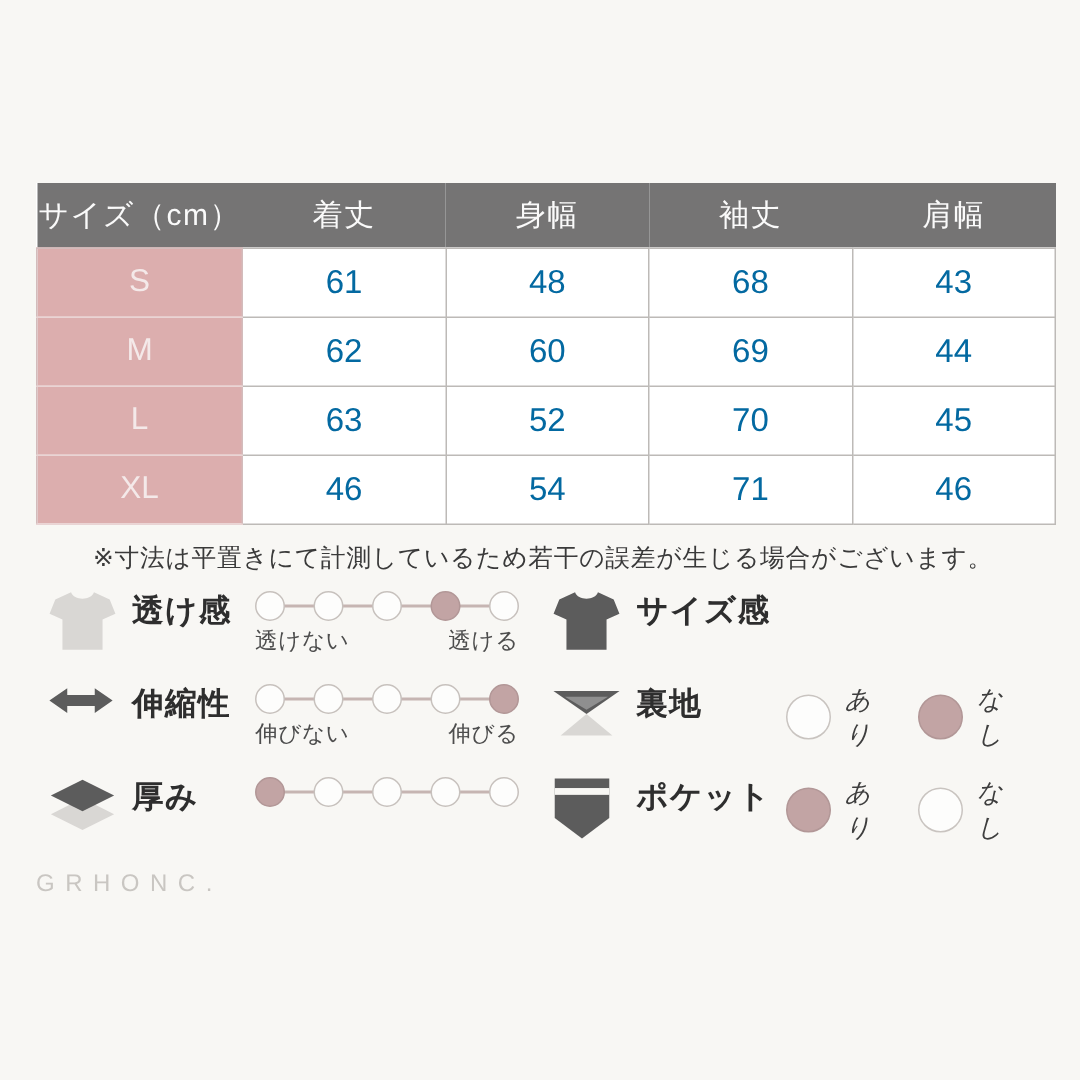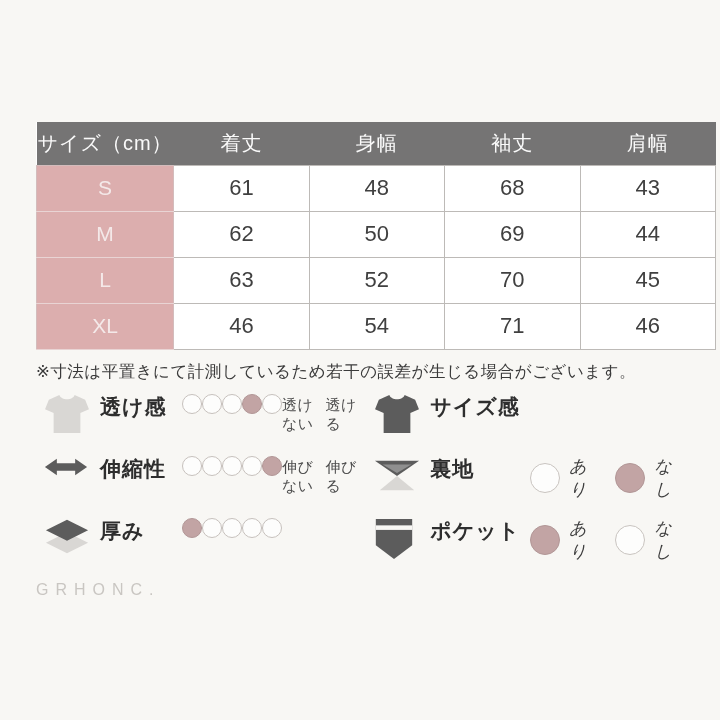--- a/index.html
+++ b/index.html
@@ -12,54 +12,55 @@
     --page-bg:#f8f7f4;
   }
   *{margin:0;padding:0;box-sizing:border-box;}
   html,body{width:720px;height:720px;}
   body{
     background:var(--page-bg);
     font-family:"Liberation Sans","DejaVu Sans",sans-serif;
     color:#3b3b3b;
     overflow:hidden;
   }
-  .wrap{padding:122px 20px 0 36px;}
+  .wrap{padding:122px 20px 0 24px;}
 
   
   table{width:680px;border-collapse:collapse;table-layout:fixed;background:#fff;}
   col.c-size{width:20.2%;}
   thead th{
     background:var(--header-gray);
     color:#fafafa;
     font-size:20px;
     font-weight:normal;
     height:43px;
     letter-spacing:1px;
     border:none;
   }
   tbody td{
     height:46px;
     text-align:center;
     vertical-align:middle;
     font-size:22px;
-    color:#404040;
+    color:#0369a1;
     border:1px solid #bdbab7;
     background:#fff;
   }
   tbody td.size{
     background:var(--size-cell-pink);
     color:#f4e9e9;
     font-size:21px;
     border:1px solid #d3bcbc;
     border-bottom-color:#e9d4d4;
   }
 
   
   .note{
     margin-top:11px;
+    text-align:center;
     font-size:16.5px;
     color:#3a3a3a;
     letter-spacing:0.5px;
   }
 
   
   .features{
     display:grid;
     grid-template-columns:1fr 1.03fr;
     column-gap:14px;
@@ -76,21 +77,21 @@
     flex:0 0 auto;
     font-size:21px;
     font-weight:bold;
     color:#2e2e2e;
     letter-spacing:1px;
     margin-right:14px;
     min-width:68px;
   }
   .col-right .flabel{min-width:92px;margin-right:8px;}
 
-  .scale{display:flex;flex-direction:row;width:176px;}
+  .scale{display:flex;flex-direction:column;width:176px;}
   .dots{
     position:relative;
     display:flex;
     justify-content:space-between;
     align-items:center;
     height:22px;
   }
   .dots::before{
     content:"";
     position:absolute;
@@ -172,21 +173,21 @@
       <tr>
         <td class="size">S</td>
         <td>61</td>
         <td>48</td>
         <td>68</td>
         <td>43</td>
       </tr>
       <tr>
         <td class="size">M</td>
         <td>62</td>
-        <td>50</td>
+        <td>60</td>
         <td>69</td>
         <td>44</td>
       </tr>
       <tr>
         <td class="size">L</td>
         <td>63</td>
         <td>52</td>
         <td>70</td>
         <td>45</td>
       </tr>

